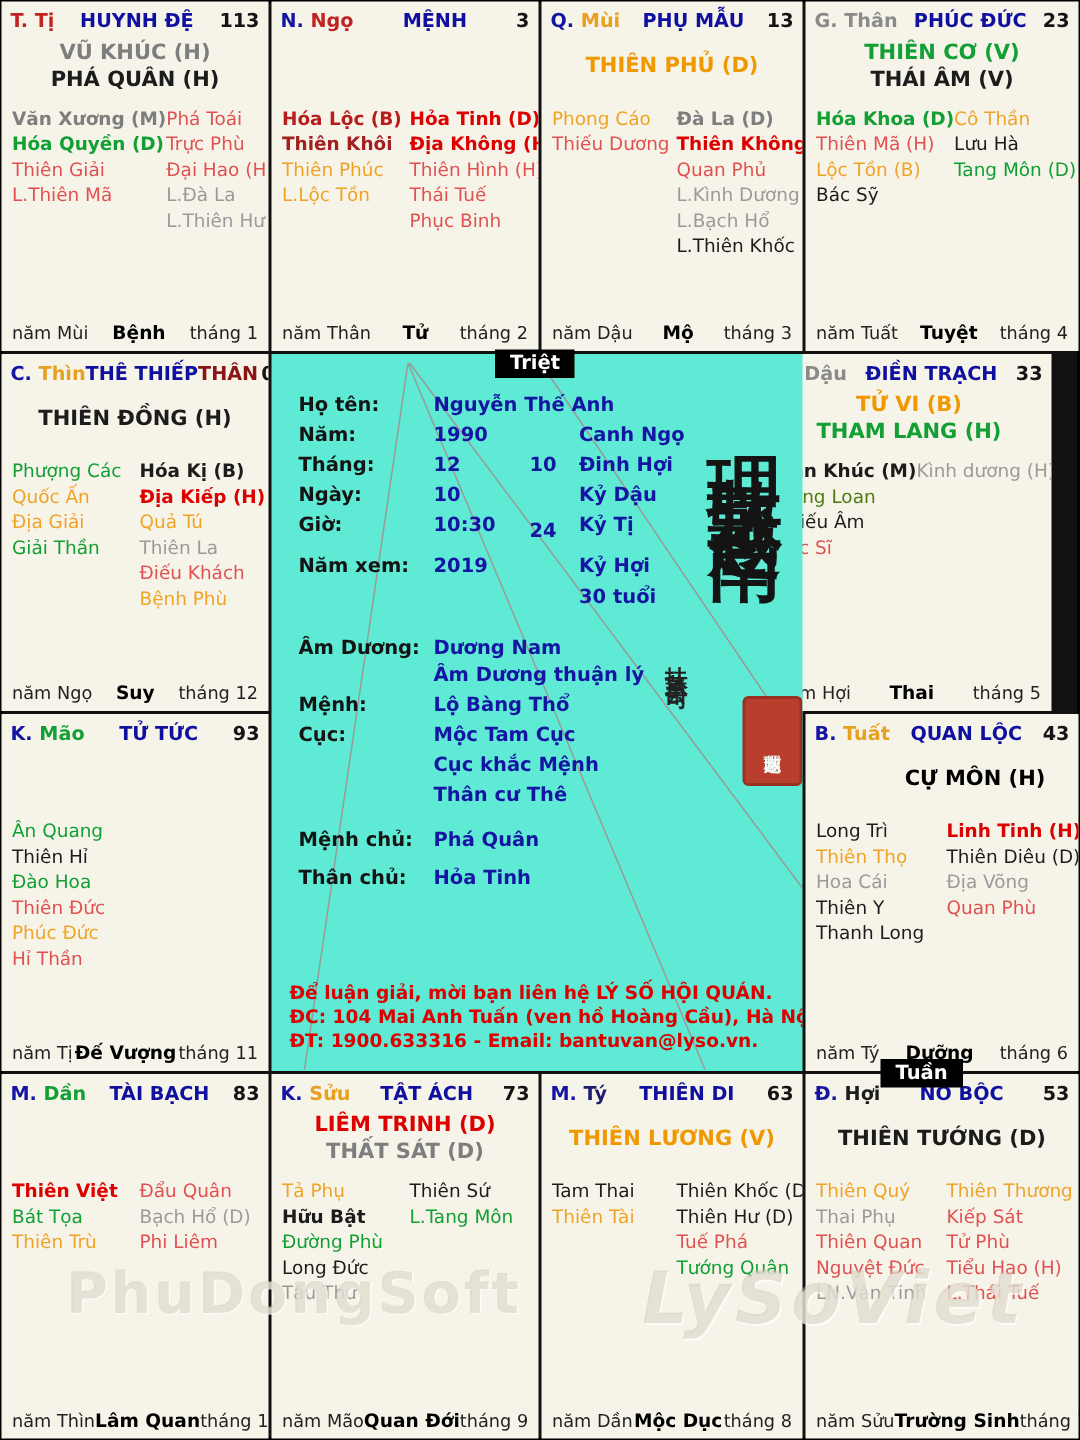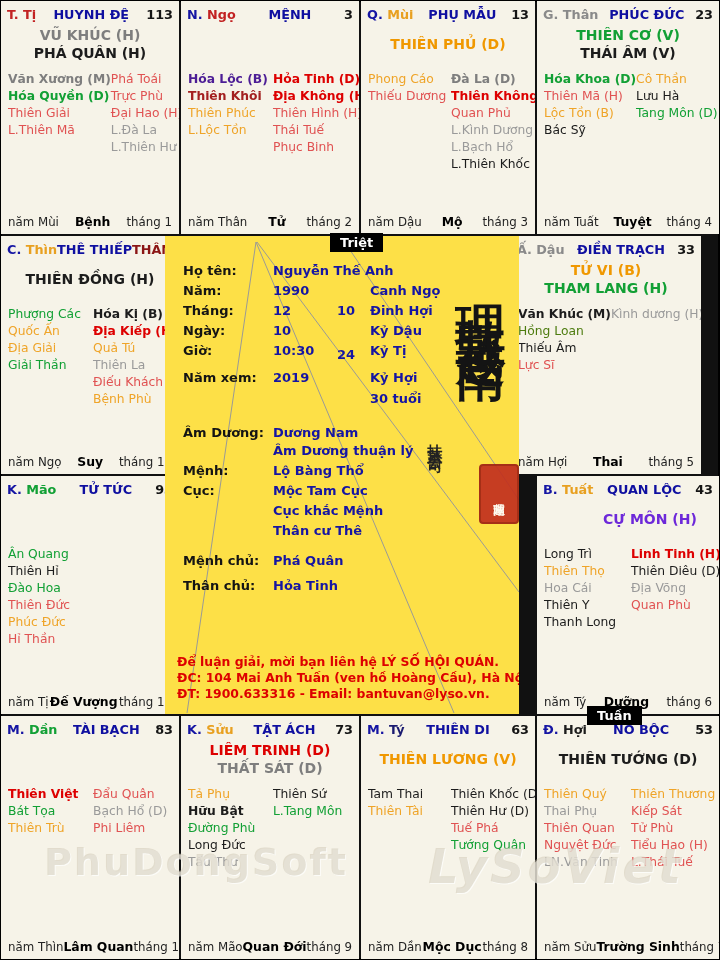--- a/index.html
+++ b/index.html
@@ -10,21 +10,21 @@
   .hdr{display:flex;justify-content:space-between;align-items:baseline;padding:6px 6px 0 6px;font-weight:bold;font-size:12.8px;white-space:nowrap}
   .pname{color:#0f0fa0}
   .numgrp .num{color:#141414}
   .numgrp .extra{color:#8b1515;margin-right:2px}
   .mains{height:44px;display:flex;flex-direction:column;justify-content:center;text-align:center;font-weight:bold;font-size:14px;line-height:18px;white-space:nowrap}
   .cols{position:absolute;top:70px;left:7px;right:1px;display:flex}
   .col{flex:0 0 50%;font-size:12.3px;line-height:17px;white-space:nowrap}
   .star.b{font-weight:bold}
   .ftr{position:absolute;bottom:5px;left:7px;right:7px;display:flex;justify-content:space-between;align-items:baseline;font-size:11.8px;color:#222;white-space:nowrap}
   .ftr .stage{font-weight:bold;font-size:12.4px;color:#000}
-  .center{position:absolute;left:165px;top:236px;width:354px;height:478px;background:#fde047;overflow:hidden}
+  .center{position:absolute;left:181px;top:236px;width:354px;height:478px;background:#5eead4;overflow:hidden}
   .clines{position:absolute;left:0;top:0}
   .crow{position:absolute;left:0;right:0;height:18px}
   .crow span{position:absolute;white-space:nowrap;font-weight:bold;font-size:13px}
   .clabel{color:#141414}
   .cval{color:#1515a3}
   .contact{position:absolute;left:12px;top:418px;font-weight:bold;font-size:12.4px;line-height:16px;color:#dd0000;white-space:nowrap}
   .calli{position:absolute;left:283px;top:28px;writing-mode:vertical-rl;text-orientation:upright;font-family:"DejaVu Serif","Liberation Serif",serif;font-size:50px;letter-spacing:16px;color:#141414;font-weight:bold}
   .calli-side{position:absolute;left:260px;top:196px;writing-mode:vertical-rl;text-orientation:upright;font-size:15px;letter-spacing:5px;color:#222;font-weight:bold}
   .seal{position:absolute;left:314px;top:228px;width:40px;height:60px;background:#c2301f;border:2px solid #9e2113;border-radius:4px;display:flex;align-items:center;justify-content:center;text-align:center;color:#fff;font-size:12px;line-height:14px;writing-mode:vertical-rl;text-orientation:upright;overflow:hidden;opacity:.92}
   .badge{position:absolute;z-index:6;background:#000;color:#fff;font-weight:bold;font-size:13px;line-height:19px;text-align:center;padding:0 10px;white-space:nowrap}
@@ -71,21 +71,21 @@
         </div>
       </div>
       <div class="cell" style="left: 181px; top: 1px; width: 178px; height: 233px;">
         <div class="hdr">
           <span class="canbr"><span style="color: rgb(21, 21, 163);">N. </span><span style="color: rgb(194, 34, 34);">Ngọ</span></span>
           <span class="pname">MỆNH</span>
           <span class="numgrp"><span class="num">3</span></span>
         </div>
         <div class="cols">
           <div class="col">
-            <div class="star b" style="color: #4c1d95;">Hóa Lộc (B)</div>
+            <div class="star b" style="color: #b91c1c;">Hóa Lộc (B)</div>
             <div class="star b" style="color: rgb(163, 32, 32);">Thiên Khôi</div>
             <div class="star" style="color: rgb(239, 164, 40);">Thiên Phúc</div>
             <div class="star" style="color: rgb(239, 164, 40);">L.Lộc Tồn</div>
           </div>
           <div class="col">
             <div class="star b" style="color: rgb(221, 0, 0);">Hỏa Tinh (D)</div>
             <div class="star b" style="color: rgb(221, 0, 0);">Địa Không (H)</div>
             <div class="star" style="color: rgb(224, 82, 82);">Thiên Hình (H)</div>
             <div class="star" style="color: rgb(224, 82, 82);">Thái Tuế</div>
             <div class="star" style="color: rgb(224, 82, 82);">Phục Binh</div>
@@ -237,21 +237,21 @@
           <span>tháng 11</span>
         </div>
       </div>
       <div class="cell" style="left: 537px; top: 476px; width: 182px; height: 238px;">
         <div class="hdr">
           <span class="canbr"><span style="color: rgb(21, 21, 163);">B. </span><span style="color: rgb(232, 160, 32);">Tuất</span></span>
           <span class="pname">QUAN LỘC</span>
           <span class="numgrp"><span class="num">43</span></span>
         </div>
         <div class="mains">
-          <div class="mstar" style="color: #6d28d9; padding-left: 44px;">CỰ MÔN (H)</div>
+          <div class="mstar" style="color: #000000; padding-left: 44px;">CỰ MÔN (H)</div>
         </div>
         <div class="cols">
           <div class="col">
             <div class="star" style="color: rgb(28, 28, 28);">Long Trì</div>
             <div class="star" style="color: rgb(239, 164, 40);">Thiên Thọ</div>
             <div class="star" style="color: rgb(154, 154, 154);">Hoa Cái</div>
             <div class="star" style="color: rgb(28, 28, 28);">Thiên Y</div>
             <div class="star" style="color: rgb(28, 28, 28);">Thanh Long</div>
           </div>
           <div class="col">

